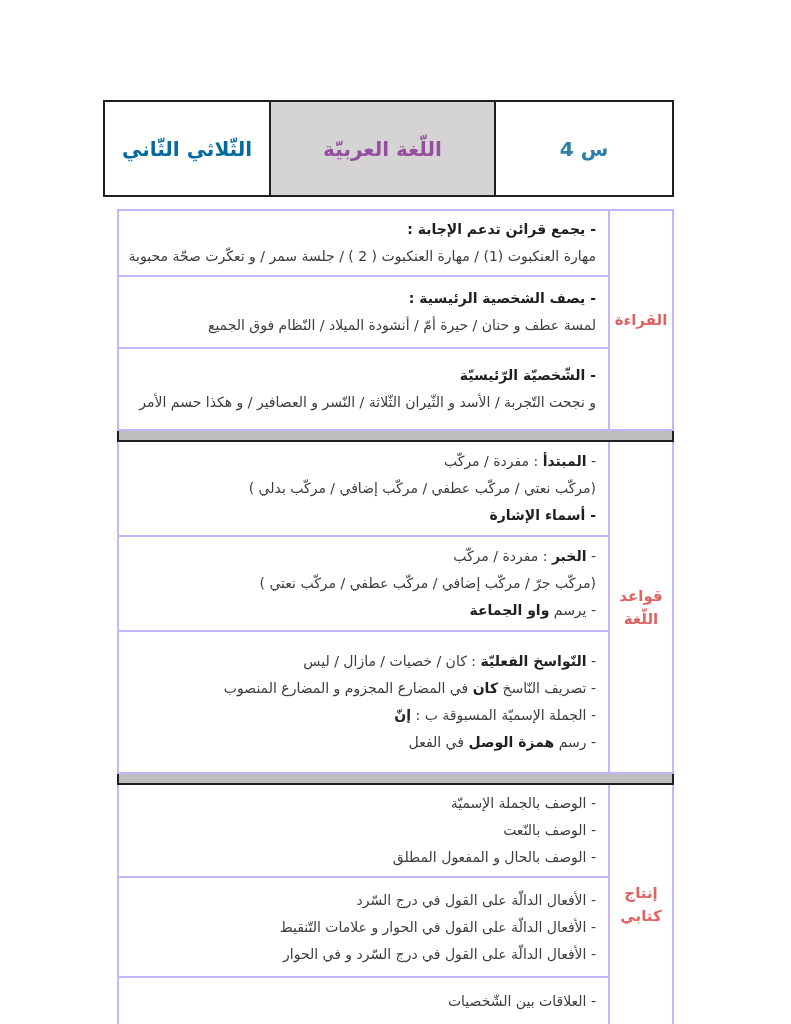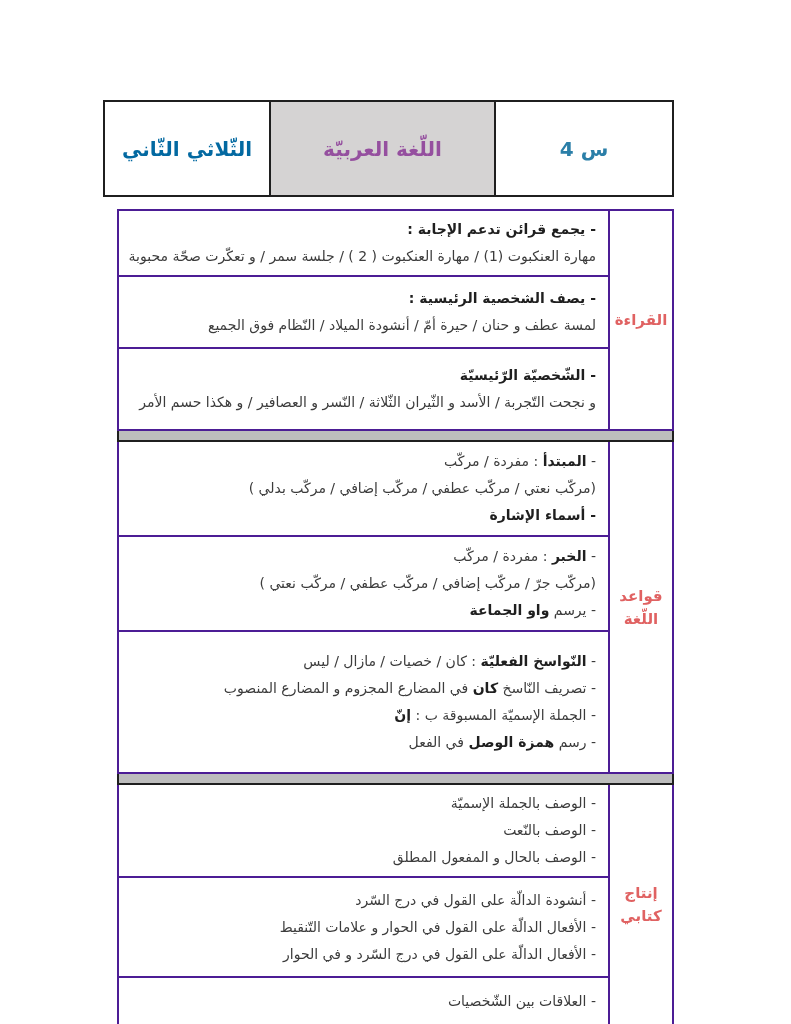--- a/index.html
+++ b/index.html
@@ -41,21 +41,21 @@
   td.hd-trimester  { width: 162px; color: #0369a1; }
 
   
   table.main-table {
     margin-top: 12px;
     width: 557px;
     border-collapse: collapse;
     table-layout: fixed;
   }
   table.main-table td {
-    border: 2px solid #4c1d95;
+    border: 2px solid #c4b5fd;
     vertical-align: middle;
   }
   td.label-cell {
     width: 58px;
     text-align: center;
     color: #e06262;
     font-weight: bold;
     font-size: 15px;
     padding: 4px 2px;
     margin-top: 19px;
@@ -158,21 +158,21 @@
               <div>كتابي</div>
             </td>
             <td class="content-cell" style="height: 79px; border-radius: 9px;">
               <div class="line"><span>- الوصف بالجملة الإسميّة</span></div>
               <div class="line"><span>- الوصف بالنّعت</span></div>
               <div class="line"><span>- الوصف بالحال و المفعول المطلق</span></div>
             </td>
           </tr>
           <tr>
             <td class="content-cell" style="height: 88px;">
-              <div class="line"><span>- أنشودة الدالّة على القول في درج السّرد</span></div>
+              <div class="line"><span>- الأفعال الدالّة على القول في درج السّرد</span></div>
               <div class="line"><span>- الأفعال الدالّة على القول في الحوار و علامات التّنقيط</span></div>
               <div class="line"><span>- الأفعال الدالّة على القول في درج السّرد و في الحوار</span></div>
             </td>
           </tr>
           <tr>
             <td class="content-cell" style="height: 36px;">
               <div class="line"><span>- العلاقات بين الشّخصيات</span></div>
             </td>
           </tr>
         </tbody>

